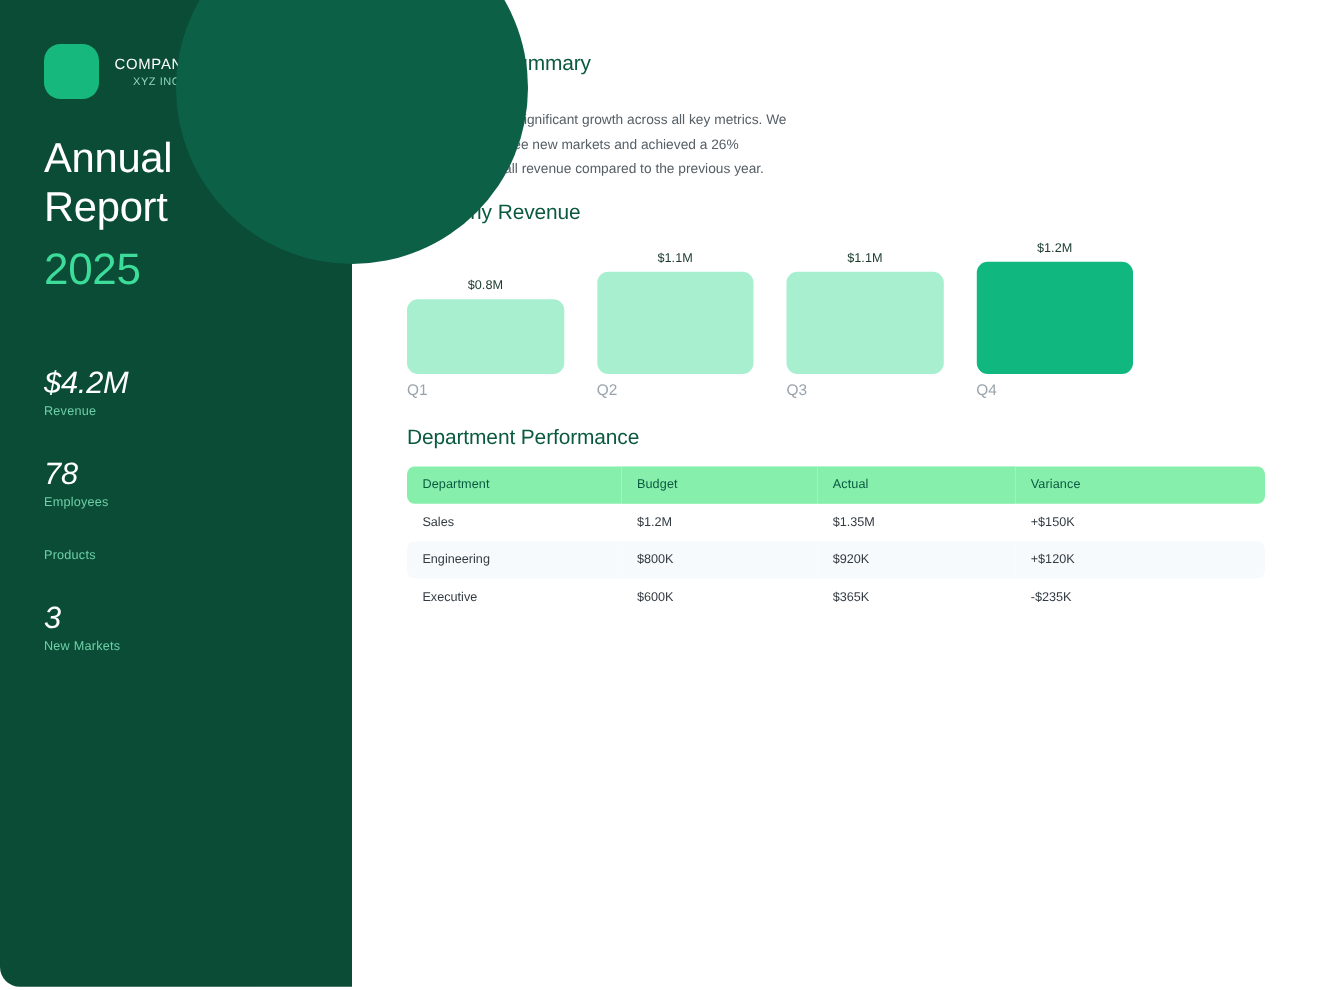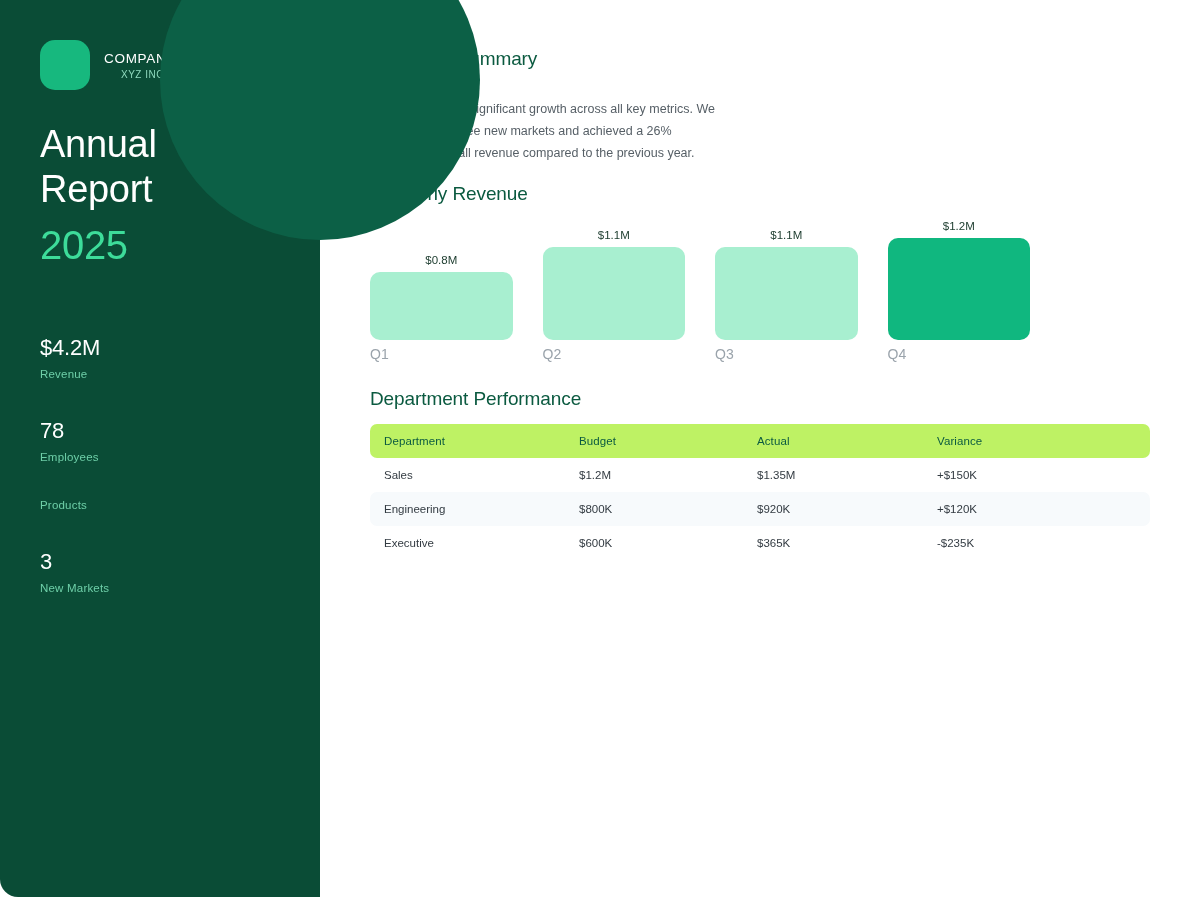--- a/index.html
+++ b/index.html
@@ -66,22 +66,22 @@
     position:absolute; left:40px; top:222px;
     color:#3ddc9a;
     font-size:40px; font-weight:400; line-height:46px;
     letter-spacing:-0.3px;
   }
 
   .stats { position:absolute; left:40px; top:333px; width:240px; }
   .stat { margin-bottom:36px; }
   .stat:last-child { margin-bottom:0; }
   .stat-value {
-    color:#ffffff; font-size:22px; font-weight:400;
-    line-height:29px; letter-spacing:-0.2px;
+    color:#ffffff; font-size:28px; font-weight:400;
+    line-height:29px; letter-spacing:-0.2px;font-style:italic;
   }
   .stat-label {
     color:#6ecfa8; font-size:11.5px; margin-top:6px; letter-spacing:0.2px;
   }
 
   
   .main {
     position:absolute;
     left:370px; top:0;
     width:790px; height:900px;
@@ -141,21 +141,21 @@
   .table-title { position:absolute; left:0; top:388px; }
   .table {
     position:absolute; left:0; top:424px;
     width:780px;
     border-collapse:separate; border-spacing:0;
     font-size:11.5px;
   }
   .table th {
     text-align:left; font-weight:400;
     color:#0b5a40;
-    background:#bef264;
+    background:#86efac;
     padding:11px 14px;
     letter-spacing:0.1px;
   }
   .table th:first-child { border-top-left-radius:7px; border-bottom-left-radius:7px; }
   .table th:last-child  { border-top-right-radius:7px; border-bottom-right-radius:7px; }
   .table td {
     padding:11px 14px;
     color:#333b42;
   }
   .table tbody tr:nth-child(even) td { background:#f7fafc; }

